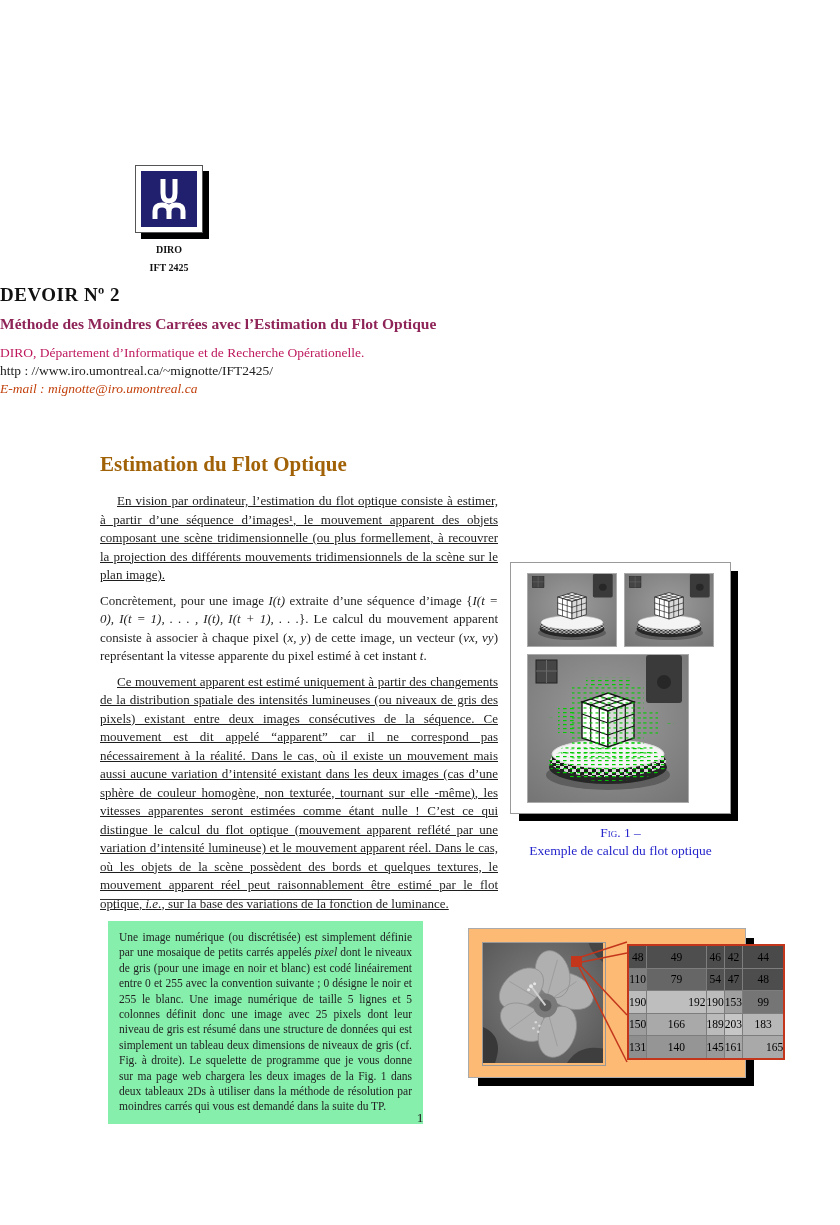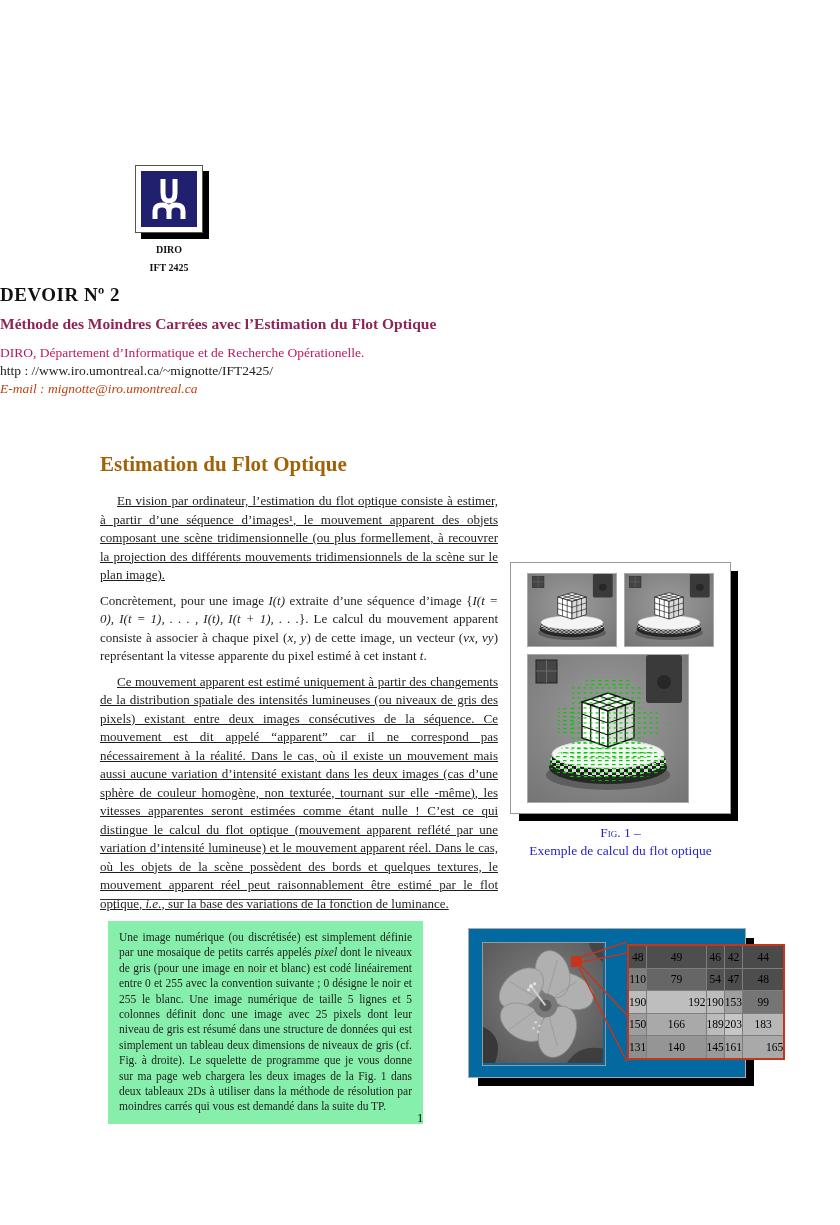--- a/index.html
+++ b/index.html
@@ -47,21 +47,21 @@
   .footnote-rule{position:absolute; left:100px; top:899px; width:252px; height:1px; background:#333;}
   .footnote-marker{position:absolute; left:112px; top:902px; font-size:9.5px; color:#222;}
   .footnote-box{
     position:absolute; left:100px; top:921px; width:315px; box-sizing:border-box;
     background:#86efac; padding:9px 11px; font-size:11.5px; line-height:15.4px;
     text-align:justify; color:#222;margin-left:8px;
   }
   
   .fig2-box{
     position:absolute; left:468px; top:928px; width:278px; height:150px; box-sizing:border-box;
-    background:#0369a1; border:1px solid #aaa; box-shadow:9px 9px 0 -1px #000;
+    background:#fdba74; border:1px solid #aaa; box-shadow:9px 9px 0 -1px #000;
   }
   .flower-wrap{position:absolute; left:13px; top:13px; width:122px; height:122px; border:1px solid #999;}
   .pixel-grid{
     position:absolute; left:158px; top:15px; border-collapse:collapse;
     border:2px solid #c3361c; font-size:11.5px; color:#000;
   }
   .pixel-grid td{width:21px; height:21.5px; text-align:center; padding:0; border:1px solid #7d7d7d;}
   .fig2-overlay{position:absolute; left:0; top:0; width:278px; height:150px; pointer-events:none;}
   
   .page-number{position:absolute; left:0; top:1110px; width:840px; text-align:center; font-size:13.5px; color:#222;}

